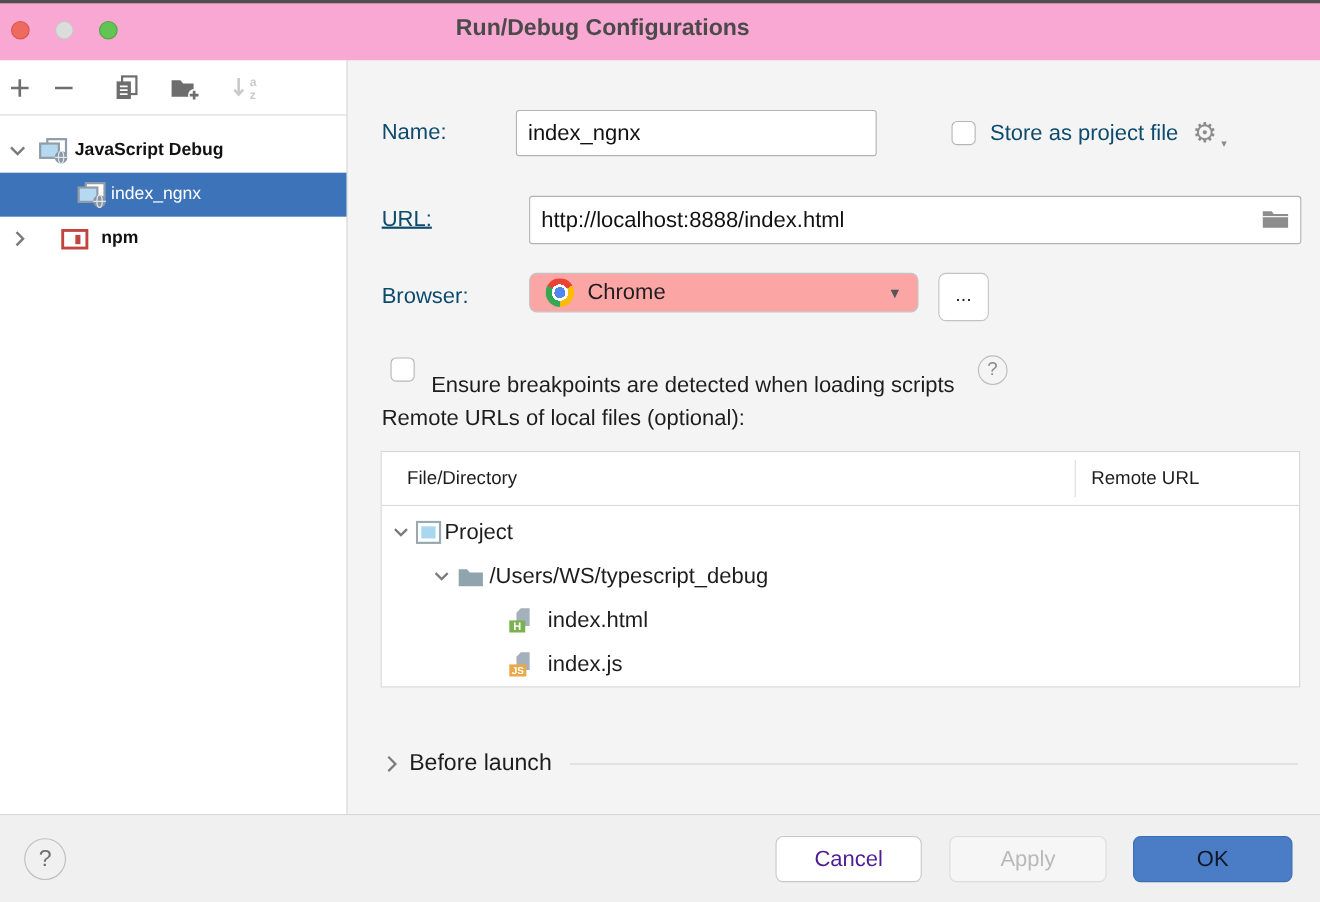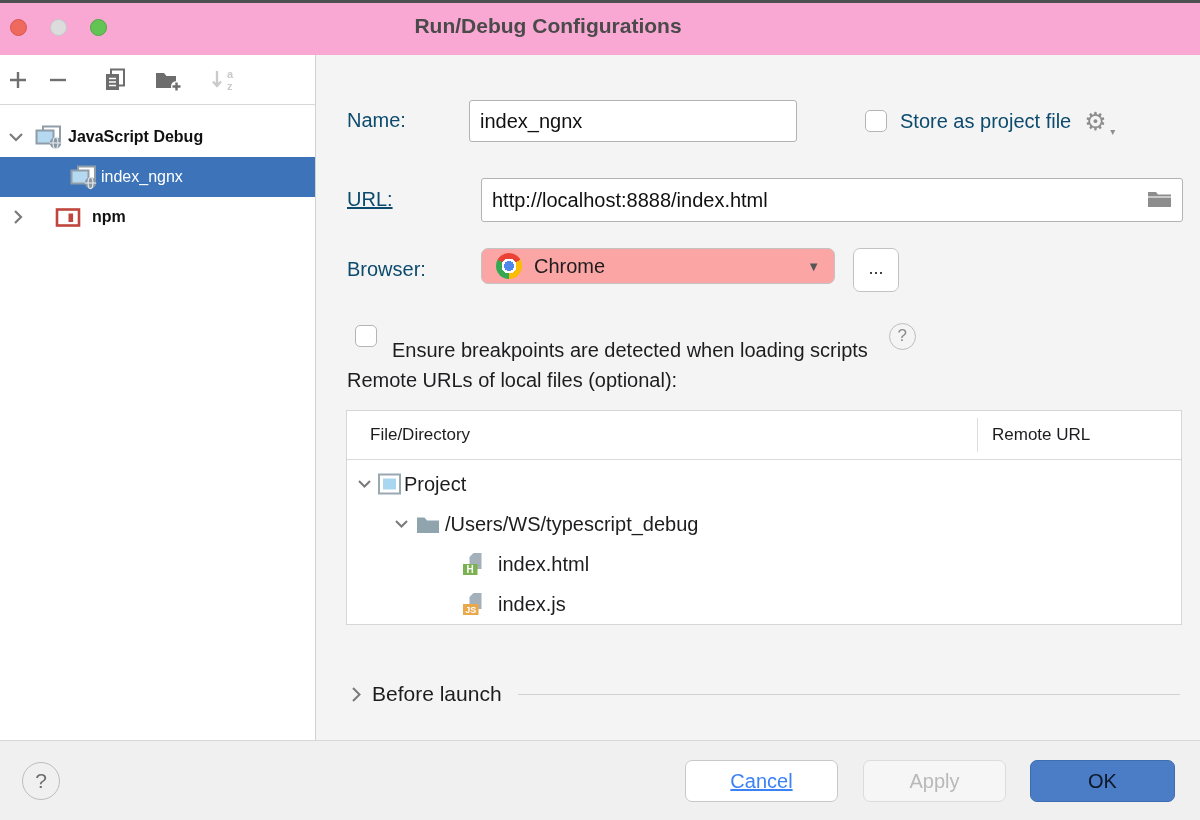--- a/index.html
+++ b/index.html
@@ -100,21 +100,21 @@
 
   
   .footer { position:absolute; left:0; bottom:0; width:1200px; height:80px;
             background:#f0f0f0; border-top:1px solid #d8d8d8; }
   .help-btn { position:absolute; left:22px; top:21px; width:38px; height:38px; border-radius:50%;
               border:1.5px solid #bdbdbd; display:flex; align-items:center; justify-content:center;
               font-size:21px; color:#6e6e6e; background:transparent; }
   .btns { position:absolute; right:25px; top:19px; display:flex; align-items:center; }
   .btn { height:42px; border-radius:7px; font-family:"Liberation Sans",sans-serif;
          font-size:20px; display:flex; align-items:center; justify-content:center; }
-  .btn-cancel { width:153px; background:#fff; border:1px solid #c8c8c8; color:#3b82f6; margin-right:25px;text-decoration:underline; }
+  .btn-cancel { width:133px; background:#fff; border:1px solid #c8c8c8; color:#4c1d95; margin-right:25px; }
   .btn-apply  { width:143px; background:#f6f6f6; border:1px solid #dcdcdc; color:#b9b9b9; margin-right:24px; }
   .btn-ok     { width:145px; background:#4a7dc5; border:1px solid #3d6eb2; color:#0f172a; }
 
   svg { display:block; }
 </style>
 </head>
 <body>
 
 <div class="titlebar">
   <div class="lights">

